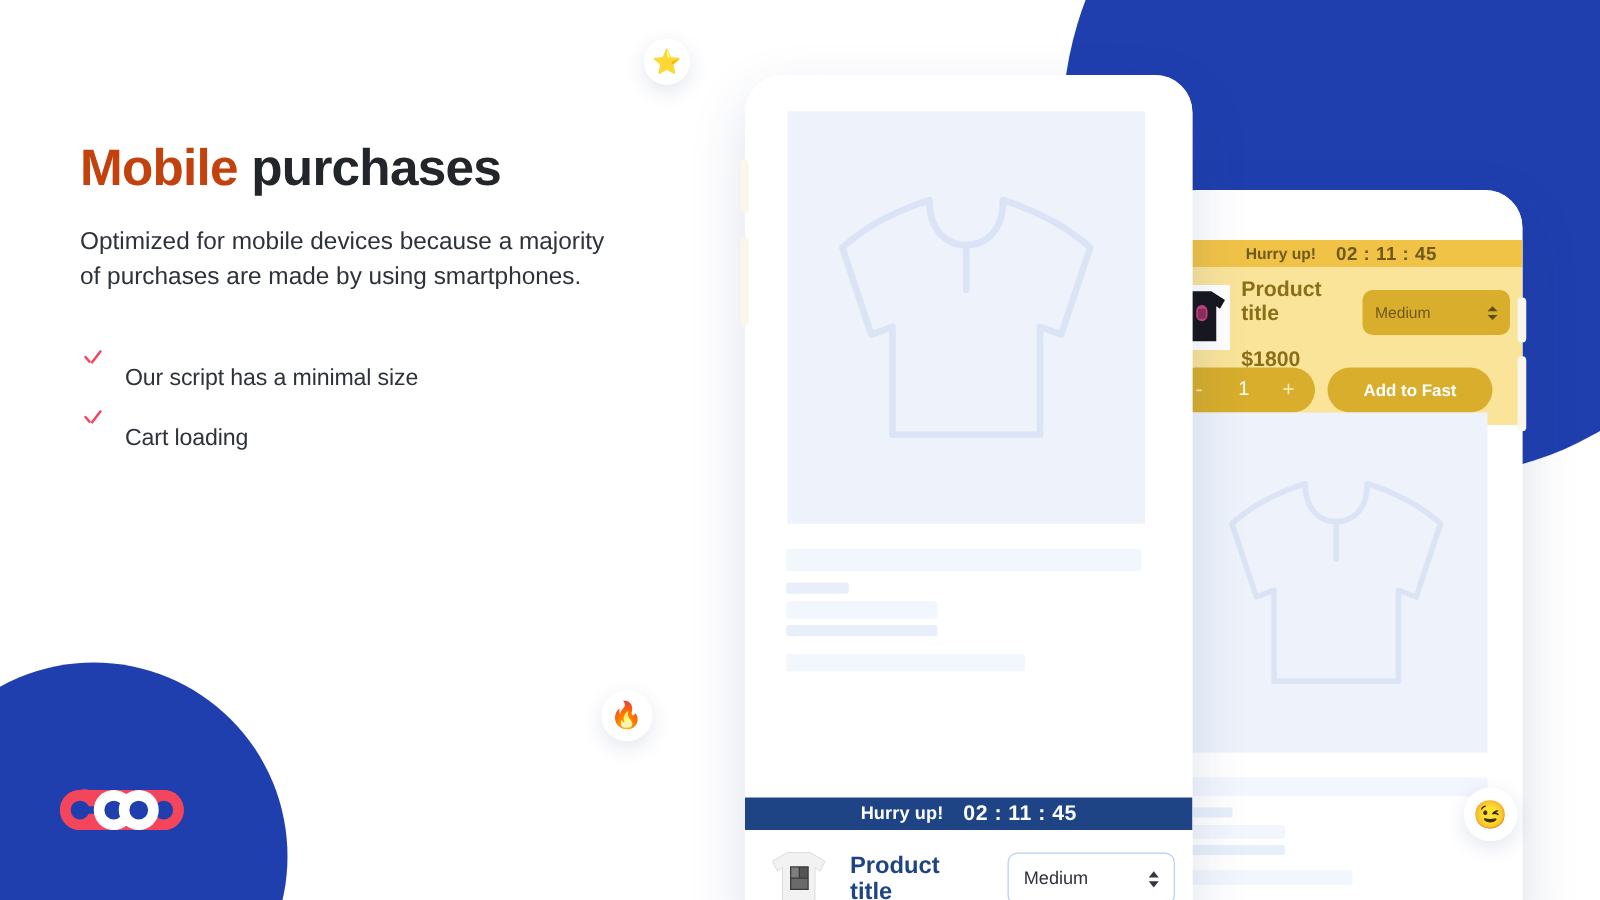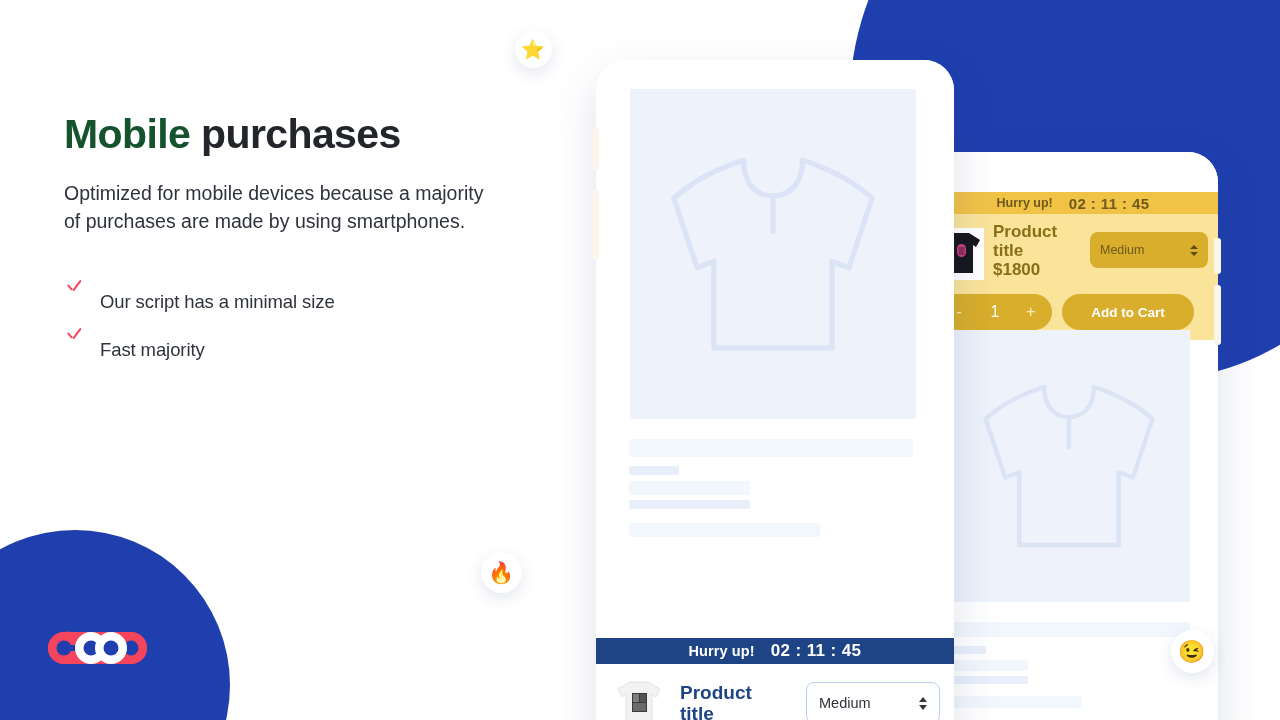--- a/index.html
+++ b/index.html
@@ -44,21 +44,21 @@
   }
   .headline {
     font-size: 41px;
     font-weight: bold;
     letter-spacing: -0.6px;
     line-height: 1.1;
     color: #22252A;
     margin-bottom: 22px;
     white-space: nowrap;
   }
-  .headline .hl-accent { color: #14532d; }
+  .headline .hl-accent { color: #c2410c; }
   .body-copy {
     font-size: 19.5px;
     line-height: 1.45;
     color: #2E323B;
     width: 420px;
     margin-bottom: 26px;
   }
   .feature-list { list-style: none; }
   .feature-item {
     display: flex;
@@ -202,21 +202,21 @@
   .back-offer { top: 40px; }
   .back-offer .offer-head {
     background: #F0C347; color: #6E5A1C;
     height: 22px; font-size: 12.5px;
   }
   .back-offer .offer-head .timer { font-size: 15px; letter-spacing: 0.4px; }
   .back-offer .offer-body { background: #FAE49A; padding: 8px 10px 10px 10px; }
   .back-offer .offer-row1 { gap: 9px; height: 64px; align-items: flex-start; }
   .back-offer .thumb { width: 46px; height: 52px; margin-top: 6px; }
   .back-offer .prod-title { color: #8A6F19; font-size: 17px; width: 74px; }
-  .back-offer .price { color: #8A6F19; font-size: 17px; font-weight: bold; }
+  .back-offer .price { color: #8A6F19; font-size: 17px; font-weight: bold; margin-top: 18px; }
   .back-offer .size-select {
     width: 118px; height: 36px; padding: 0 10px;
     background: #D8AE2C; color: #6E5A1C; font-size: 12.5px;
     margin-left: auto; margin-top: 10px;
   }
   .back-offer .offer-row2 { gap: 10px; margin-top: 8px; }
   .back-offer .stepper {
     width: 114px; height: 36px; background: #D8AE2C;
   }
   .back-offer .stepper .sq { color: #F6E9B9; font-size: 17px; width: 22px; text-align: center; }
@@ -288,21 +288,21 @@
                   <i class="dn"></i>
               </span>
             </div>
           </div>
           <div class="offer-row2">
             <div class="stepper">
               <span class="sq">-</span>
               <span class="qty">1</span>
               <span class="sq">+</span>
             </div>
-            <div class="atc-btn">Add to Cart</div>
+            <div class="atc-btn">Add to Fast</div>
           </div>
         </div>
       </div>
 
       <div class="prod-img">
         <svg class="shirt-svg" width="196" height="190" viewBox="0 0 220 214" fill="none">
           <path d="M82 18 C82 18 66 23 48 32 C30 41 16 54 16 54 L38 120 L54 114 L54 196 L166 196 L166 114 L182 120 L204 54 C204 54 190 41 172 32 C154 23 138 18 138 18" stroke="#D7E2F5" stroke-width="5" stroke-linejoin="round" stroke-linecap="round"></path>
           <path d="M82 18 C82 40 94 52 110 52 C126 52 138 40 138 18" stroke="#D7E2F5" stroke-width="5" stroke-linejoin="round" stroke-linecap="round"></path>
           <path d="M110 52 L110 86" stroke="#D7E2F5" stroke-width="5" stroke-linecap="round"></path>
         </svg>
@@ -370,21 +370,21 @@
   <div class="left-col">
     <h1 class="headline"><span class="hl-accent">Mobile</span><span> purchases</span></h1>
     <p class="body-copy">Optimized for mobile devices because a majority of purchases are made by using smartphones.</p>
     <ul class="feature-list">
       <li class="feature-item">
         <span class="check-mark"></span>
         <span class="feature-label">Our script has a minimal size</span>
       </li>
       <li class="feature-item">
         <span class="check-mark"></span>
-        <span class="feature-label">Fast majority</span>
+        <span class="feature-label">Cart loading</span>
       </li>
     </ul>
   </div>
 
   <div class="blob-bottom"></div>
 
   <div class="logo">
     <svg width="120" height="40" viewBox="0 0 120 40">
       <g>
 

